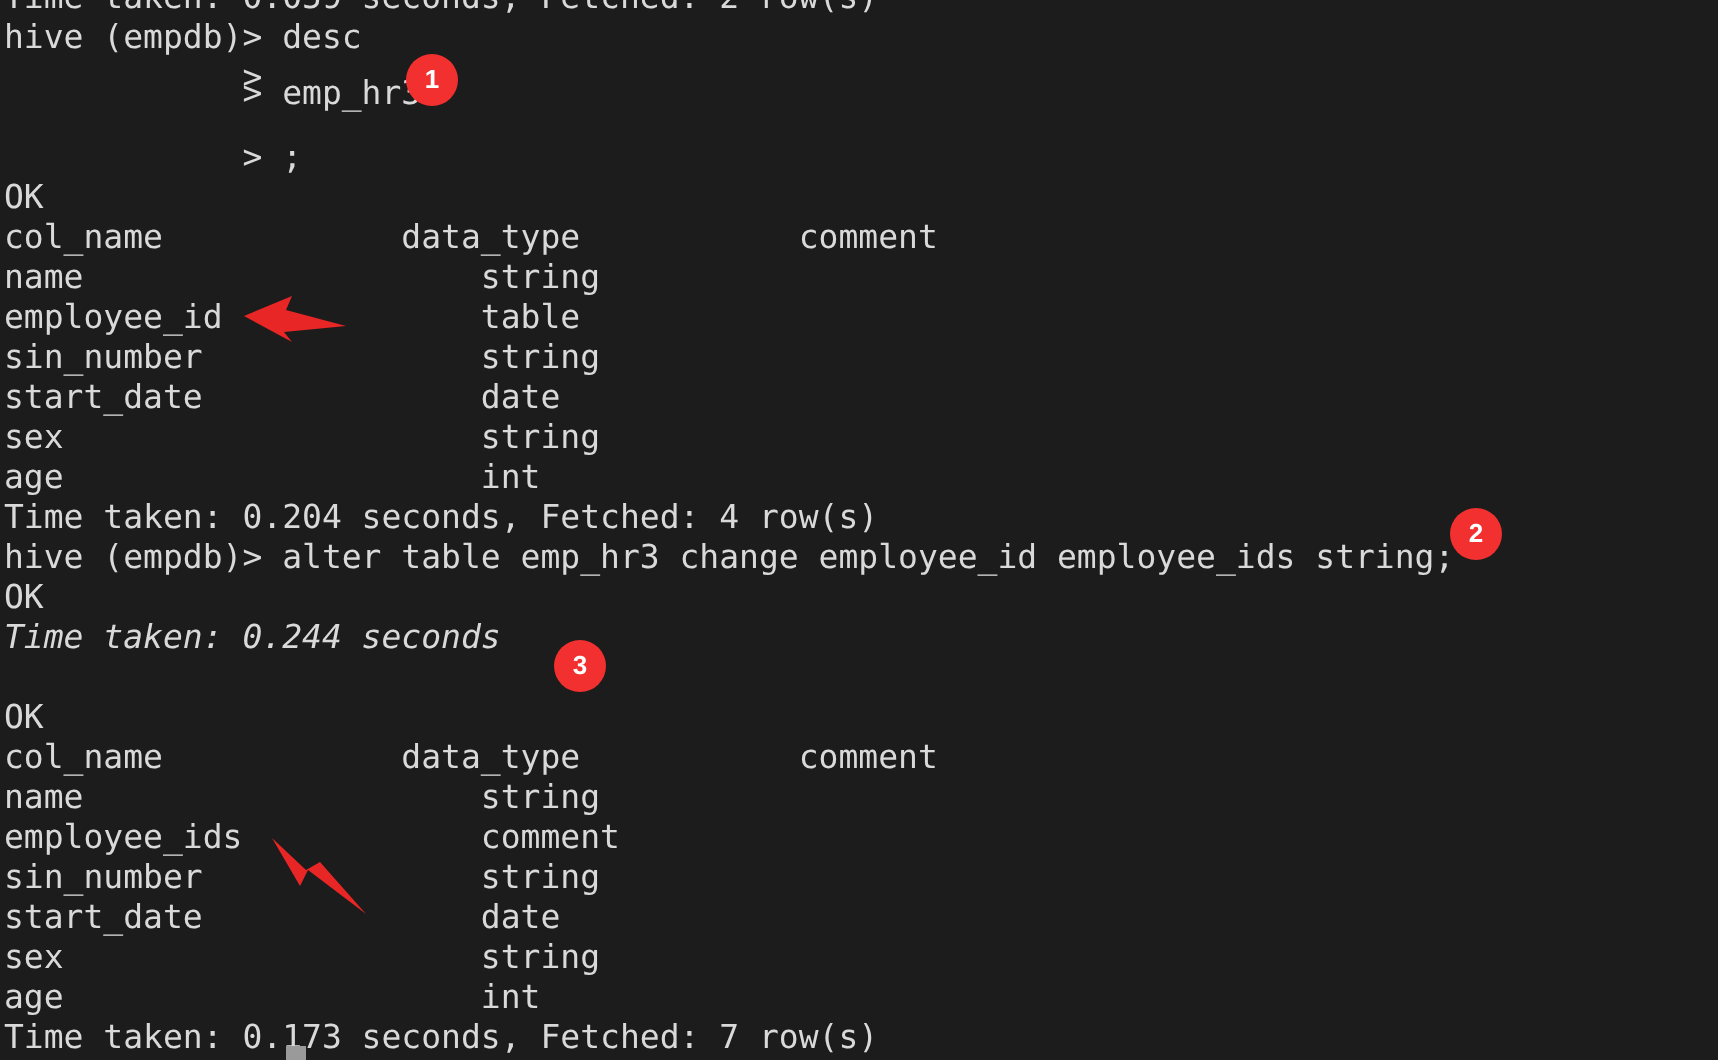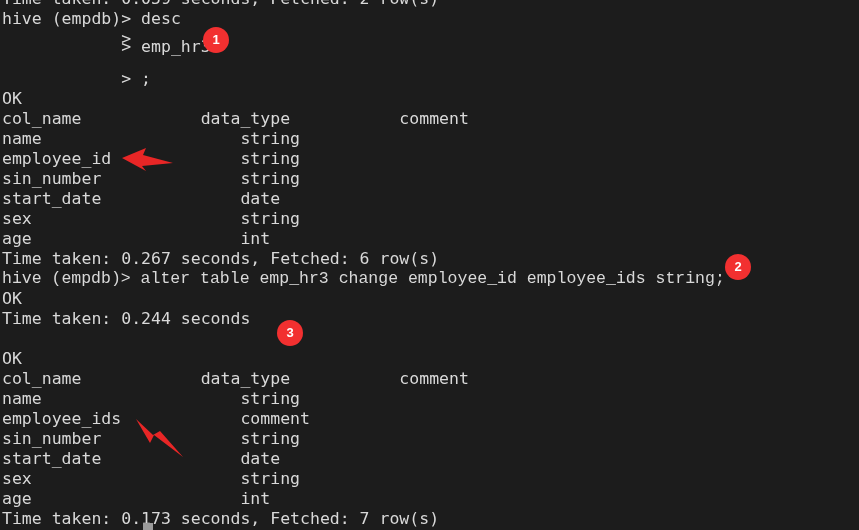--- a/index.html
+++ b/index.html
@@ -75,29 +75,29 @@
   <div id="terminal">
 
     <div class="line clipped-top" style="top:-11px;">Time taken: 0.059 seconds, Fetched: 2 row(s)</div>
     <div class="line" style="top:9px;">hive (empdb)&gt; desc</div>
     <div class="line" style="top:29px;">            &gt;</div>
     <div class="line" style="top:37px;">            &gt; emp_hr3</div>
     <div class="line" style="top:69px;">            &gt; ;</div>
     <div class="line" style="top:89px;">OK</div>
     <div class="line" style="top:109px;">col_name            data_type           comment</div>
     <div class="line" style="top:129px;">name                    string</div>
-    <div class="line" style="top:149px;">employee_id             string</div>
+    <div class="line" style="top:149px;">employee_id             table</div>
     <div class="line" style="top:169px;">sin_number              string</div>
     <div class="line" style="top:189px;">start_date              date</div>
     <div class="line" style="top:209px;">sex                     string</div>
     <div class="line" style="top:229px;">age                     int</div>
-    <div class="line" style="top:249px;">Time taken: 0.267 seconds, Fetched: 6 row(s)</div>
-    <div class="line" style="top:269px;font-family:Liberation Mono, monospace;">hive (empdb)&gt; alter table emp_hr3 change employee_id employee_ids string;</div>
+    <div class="line" style="top:249px;">Time taken: 0.204 seconds, Fetched: 4 row(s)</div>
+    <div class="line" style="top:269px;">hive (empdb)&gt; alter table emp_hr3 change employee_id employee_ids string;</div>
     <div class="line" style="top:289px;">OK</div>
-    <div class="line" style="top:309px;">Time taken: 0.244 seconds</div>
+    <div class="line" style="top:309px;font-style:italic;">Time taken: 0.244 seconds</div>
     <div class="line" style="top:349px;">OK</div>
     <div class="line" style="top:369px;">col_name            data_type           comment</div>
     <div class="line" style="top:389px;">name                    string</div>
     <div class="line" style="top:409px;">employee_ids            comment</div>
     <div class="line" style="top:429px;">sin_number              string</div>
     <div class="line" style="top:449px;">start_date              date</div>
     <div class="line" style="top:469px;">sex                     string</div>
     <div class="line" style="top:489px;">age                     int</div>
     <div class="line" style="top:509px;">Time taken: 0.173 seconds, Fetched: 7 row(s)</div>
 

